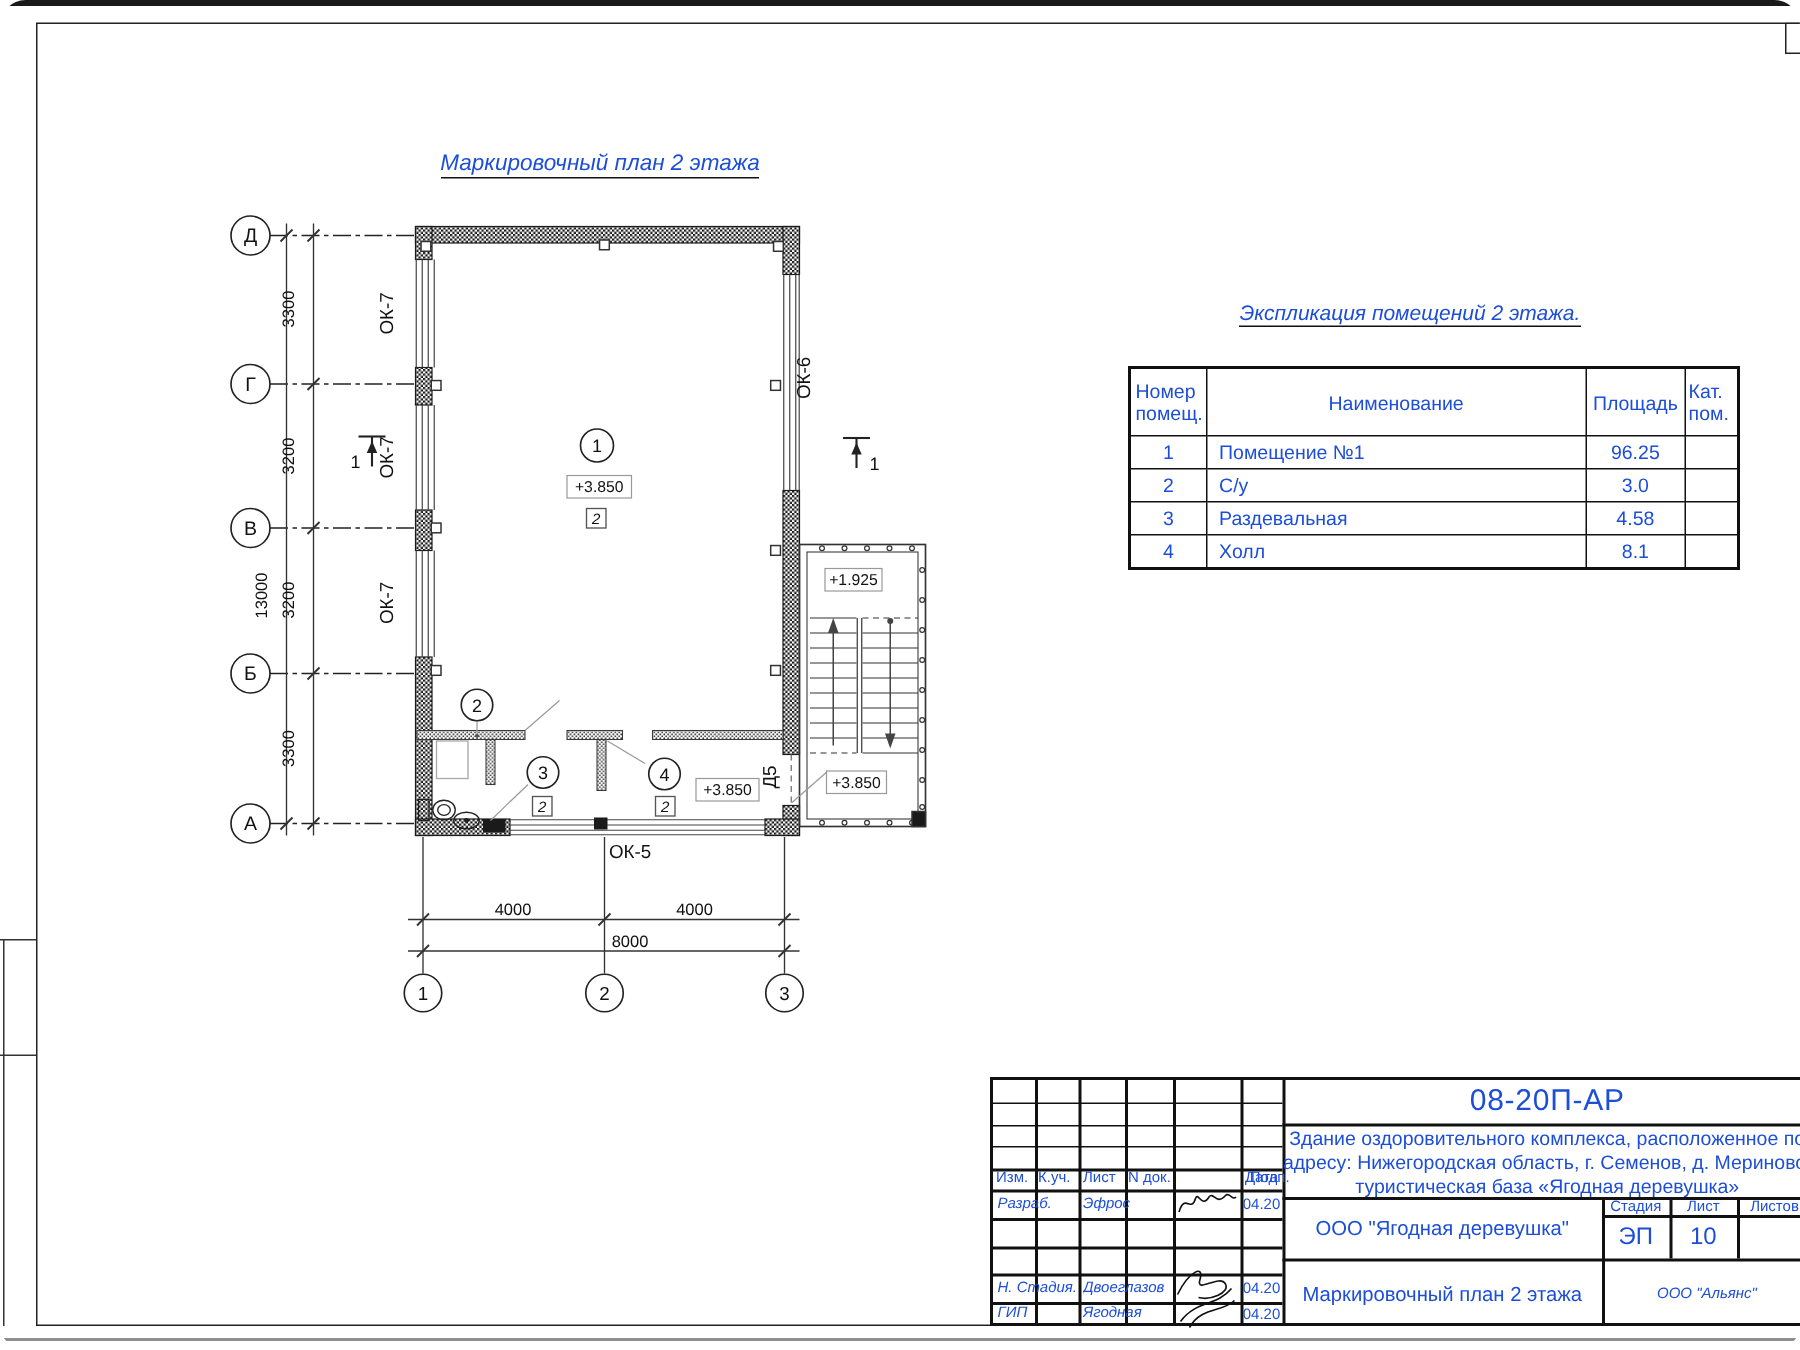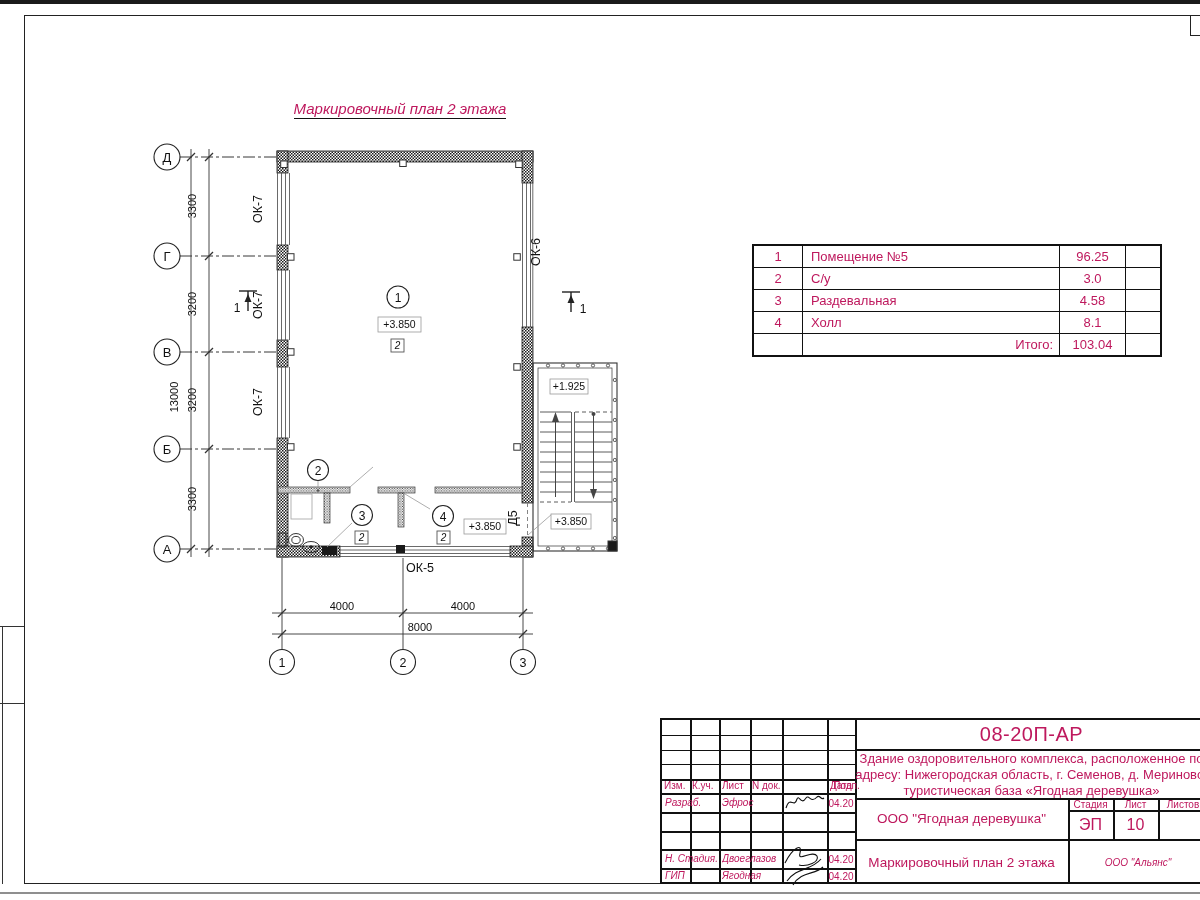--- a/index.html
+++ b/index.html
@@ -1,17 +1,17 @@
 <!DOCTYPE html>
 <html><head>
 <meta charset="utf-8">
 <style>
   html,body{margin:0;padding:0;background:#fff;}
   .screen{position:relative;width:1200px;height:900px;background:#fff;overflow:hidden;
-          font-family:"Liberation Sans",sans-serif;color:#be185d;}
+          font-family:"Liberation Sans",sans-serif;color:#1d4ed8;border-radius:17px;}
   .abs{position:absolute;}
   
   .topbar{left:0;top:0;width:1200px;height:4px;background:#1a1a1a;}
   .frame{left:24px;top:15px;width:1216px;height:869px;border:1.6px solid #222;box-sizing:border-box;}
   .corner-box{left:1190px;top:15px;width:70px;height:21px;border:1.6px solid #222;box-sizing:border-box;background:#fff;}
   .margin-hline{height:1.4px;background:#333;}
   .margin-vline{width:1.4px;background:#333;}
   .graybottom{left:0;top:892px;width:1200px;height:2px;background:#8f8f8f;}
   
   .plan-title{left:240px;top:100px;width:320px;text-align:center;font-size:15px;font-style:italic;}
@@ -53,20 +53,21 @@
 
   <div class="abs topbar"></div>
   <div class="abs frame"></div>
   <div class="abs corner-box"></div>
   <div class="abs margin-hline" style="left:0;top:626px;width:24px;"></div>
   <div class="abs margin-hline" style="left:0;top:703px;width:24px;"></div>
   <div class="abs margin-vline" style="left:2px;top:626px;height:258px;"></div>
   <div class="abs graybottom"></div>
 
   <div class="abs plan-title"><span>Маркировочный план 2 этажа</span></div>
+  <div class="abs sched-title"><span>Экспликация помещений 2 этажа.</span></div>
 
   <svg class="abs" style="left:0;top:0;" width="1200" height="900" viewBox="0 0 1200 900">
     <defs>
       <pattern id="wallHatch" width="3" height="3" patternUnits="userSpaceOnUse">
         <rect width="3" height="3" fill="#fff"></rect>
         <rect width="1.5" height="1.5" fill="#1a1a1a"></rect>
         <rect x="1.5" y="1.5" width="1.5" height="1.5" fill="#1a1a1a"></rect>
       </pattern>
       <pattern id="partHatch" width="2.6" height="2.6" patternUnits="userSpaceOnUse">
         <rect width="2.6" height="2.6" fill="#fff"></rect>
@@ -358,23 +359,29 @@
     </g>
     <g font-size="12.5" text-anchor="middle">
       <text x="282" y="666.5">1</text>
       <text x="403" y="666.5">2</text>
       <text x="523" y="666.5">3</text>
     </g>
   </svg>
 
   <table class="sched">
     <tbody>
+        <tr>
+      <th class="c-num">Номер помещ.</th>
+      <th class="c-name">Наименование</th>
+      <th class="c-area">Площадь</th>
+      <th class="c-cat">Кат. пом.</th>
+    </tr>
     <tr>
       <td class="c-num">1</td>
-      <td class="c-name">Помещение №5</td>
+      <td class="c-name">Помещение №1</td>
       <td class="c-area">96.25</td>
       <td class="c-cat"></td>
     </tr>
     <tr>
       <td class="c-num">2</td>
       <td class="c-name">С/у</td>
       <td class="c-area">3.0</td>
       <td class="c-cat"></td>
     </tr>
     <tr>
@@ -382,26 +389,20 @@
       <td class="c-name">Раздевальная</td>
       <td class="c-area">4.58</td>
       <td class="c-cat"></td>
     </tr>
     <tr>
       <td class="c-num">4</td>
       <td class="c-name">Холл</td>
       <td class="c-area">8.1</td>
       <td class="c-cat"></td>
     </tr>
-    <tr>
-      <td class="c-num"></td>
-      <td class="c-name total-lbl">Итого:</td>
-      <td class="c-area">103.04</td>
-      <td class="c-cat"></td>
-    </tr>
   </tbody>
     </table>
 
   <div class="abs tb">
 
     <div class="hl thin" style="left:0;top:15px;width:193px;"></div>
     <div class="hl thin" style="left:0;top:30px;width:193px;"></div>
     <div class="hl thin" style="left:0;top:44px;width:193px;"></div>
     <div class="hl" style="left:0;top:59px;width:193px;"></div>
     <div class="hl" style="left:0;top:73px;width:193px;"></div>

